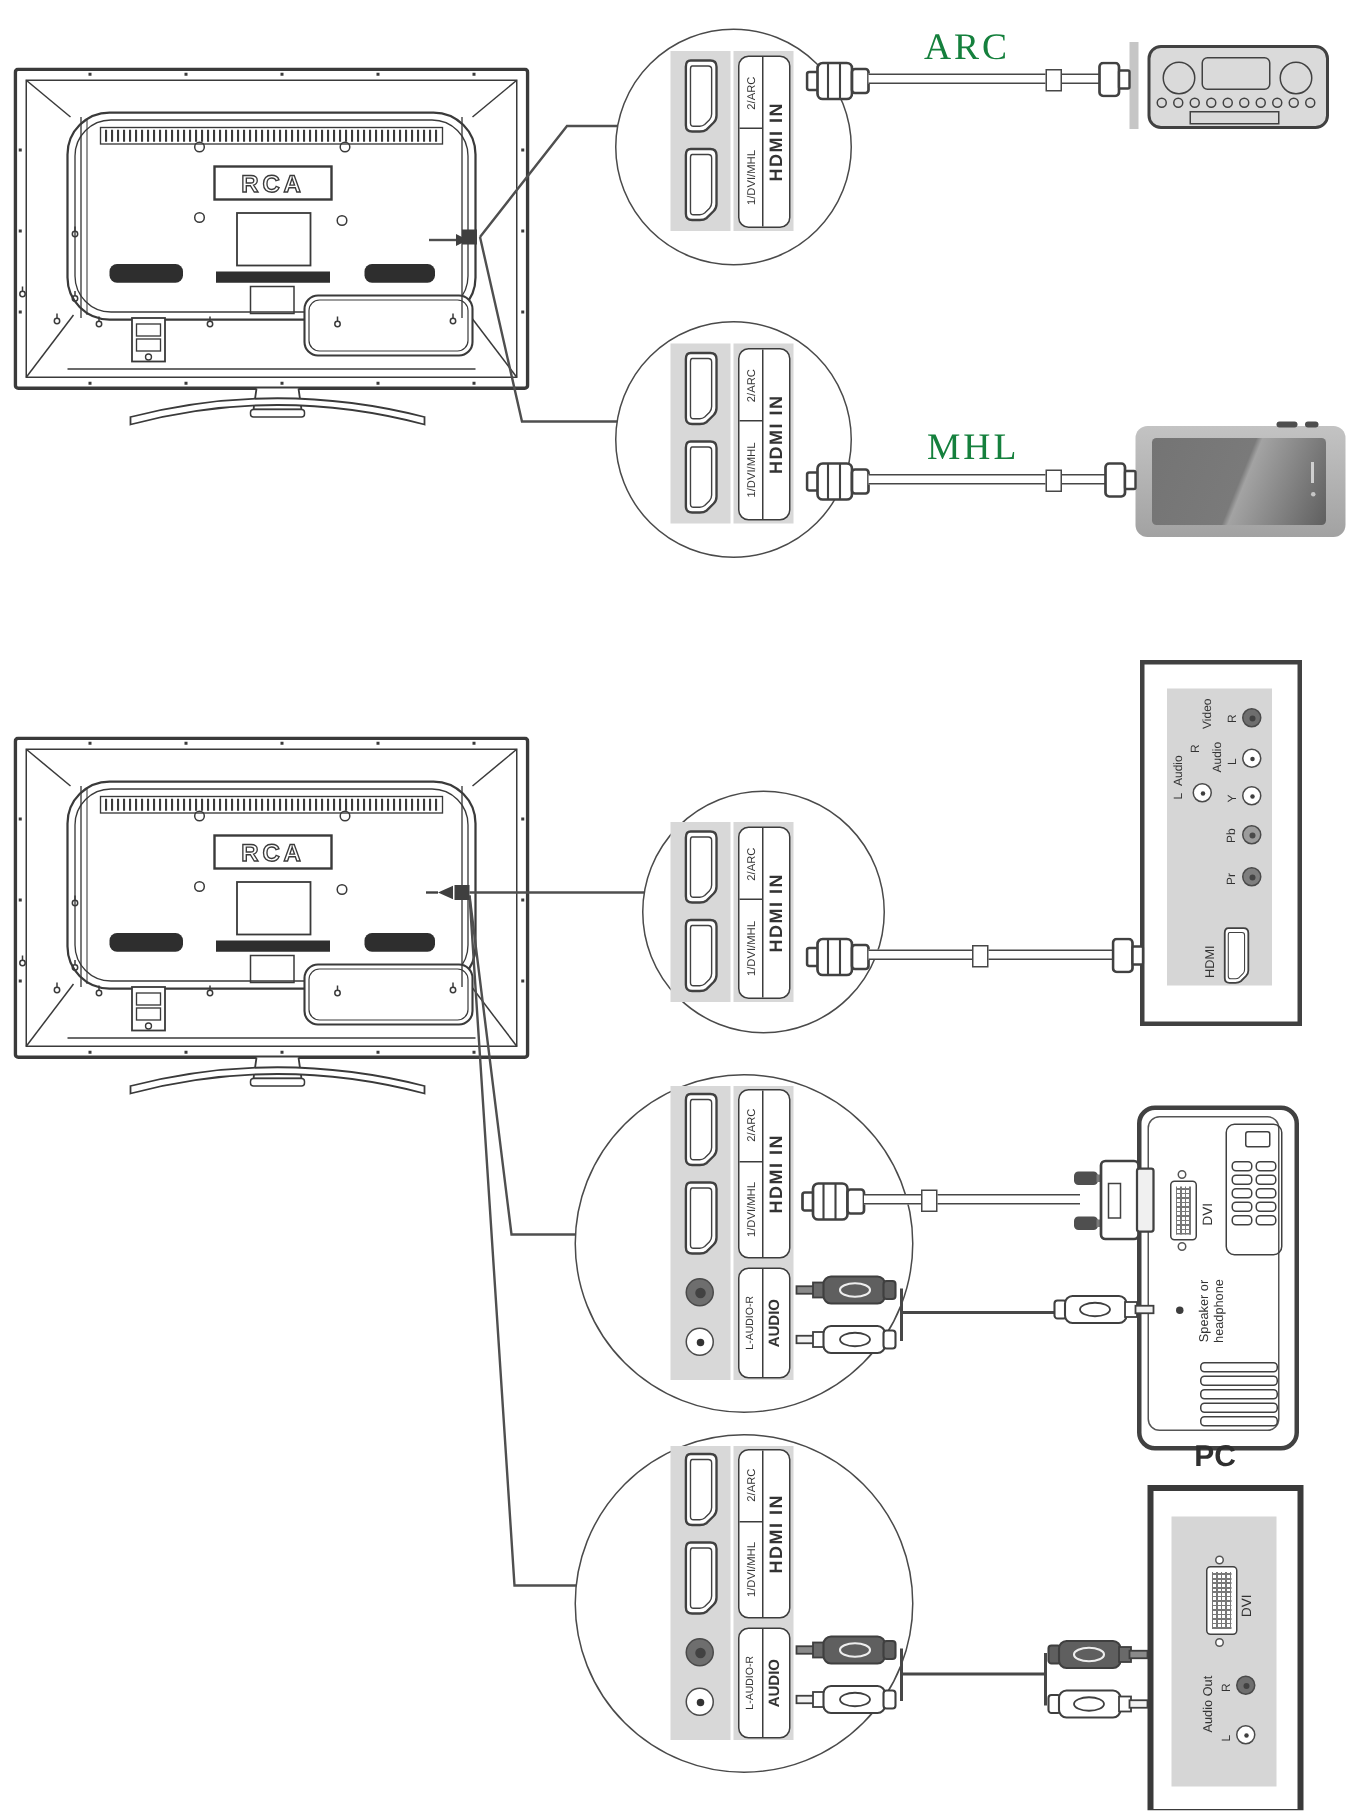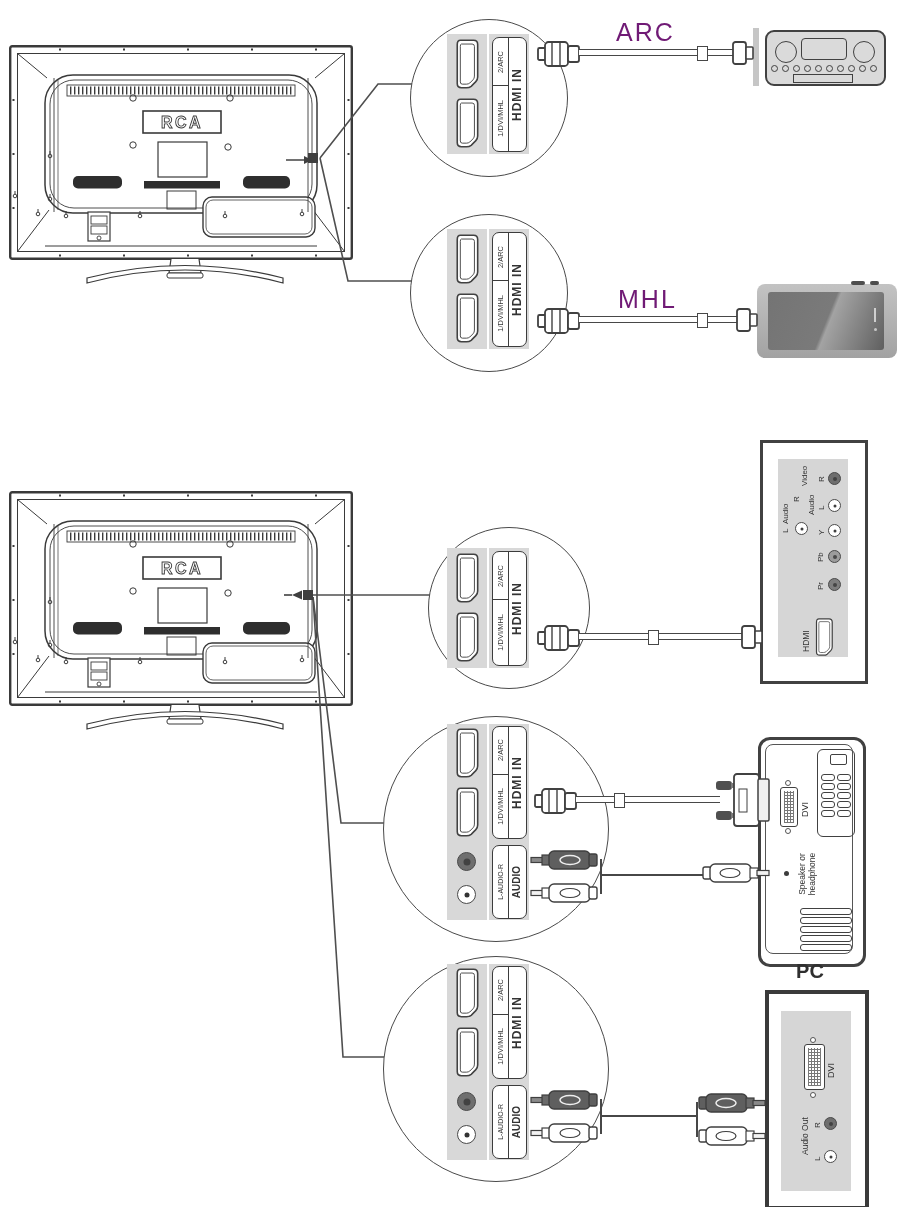--- a/index.html
+++ b/index.html
@@ -18,21 +18,21 @@
   .plate .colL{width:45%;border-right:1.3px solid #3c3c3c;display:flex;flex-direction:column;}
   .plate .colR{flex:1;display:flex;align-items:center;justify-content:center;}
   .plate .cellT{height:42%;border-bottom:1.3px solid #3c3c3c;display:flex;align-items:center;justify-content:center;}
   .plate .cellB{flex:1;display:flex;align-items:center;justify-content:center;}
   .fs7{font-size:7px;} .fs75{font-size:7.5px;} .fs8{font-size:8px;} .fs85{font-size:8.5px;}
   .fs9{font-size:9px;} .fs10{font-size:10px;} .fs12{font-size:12px;letter-spacing:1px;}
   
   .cable2{position:absolute;height:5px;border-top:1.7px solid #474747;border-bottom:1.7px solid #474747;background:#fff;z-index:5;}
   .aline{position:absolute;background:#474747;z-index:5;}
   .ferrite{position:absolute;width:9px;height:13px;background:#fff;border:1.6px solid #474747;z-index:6;}
-  .biglabel{position:absolute;font-size:25px;letter-spacing:2px;color:#701a75;z-index:6;}
+  .biglabel{position:absolute;font-size:25px;letter-spacing:2px;color:#15803d;z-index:6;font-family:Liberation Serif, serif;}
   
   .jack{position:absolute;border-radius:50%;border:1.5px solid #4a4a4a;}
   .jack::after{content:"";position:absolute;left:50%;top:50%;transform:translate(-50%,-50%);border-radius:50%;}
   .jack.sm{width:11px;height:11px;}
   .jack.sm::after{width:3px;height:3px;background:#3f3f3f;}
   .jack.white{background:#fff;} .jack.dark{background:#6e6e6e;} .jack.dark::after{background:#424242;width:4px;height:4px;}
   .jack.mid{background:#9c9c9c;} .jack.mid::after{background:#4a4a4a;width:4px;height:4px;}
   .jack.mid2{background:#7e7e7e;} .jack.mid2::after{background:#454545;width:4px;height:4px;}
   .jack.big{width:17px;height:17px;}
   .jack.big.dark::after{width:7px;height:7px;background:#424242;}

